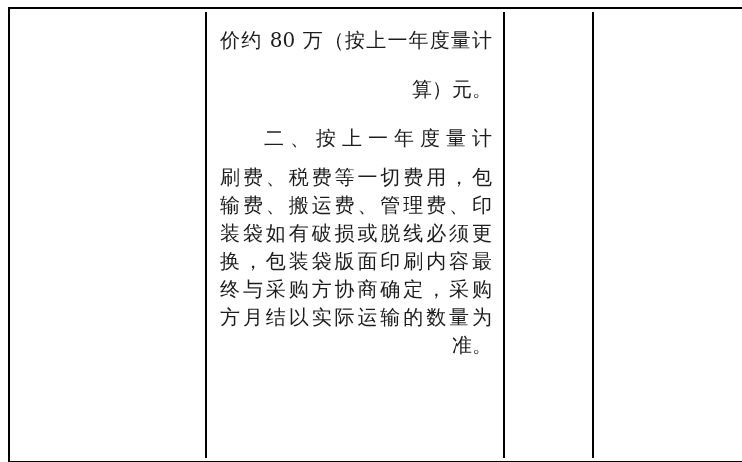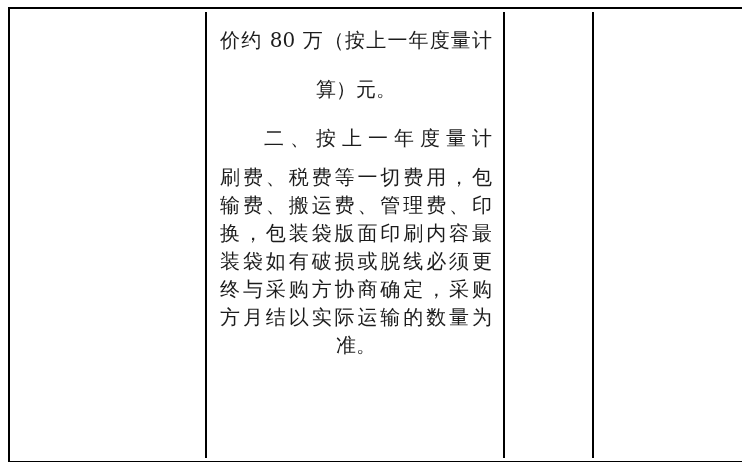--- a/index.html
+++ b/index.html
@@ -24,21 +24,21 @@
     border-right: 2px solid #000000;
     padding: 1px 8px 0 10px;
     overflow: hidden;
   }
   .col3 { width: 89px; height: 100%; border-right: 2px solid #000000; }
   .col4 { flex: 1; height: 100%; }
   .ln {
     font-size: 20px;
     color: #1c1c1c;
     white-space: nowrap;
-    text-align: center;
+    text-align: right;
   }
   .jl {
     
     white-space: normal;
     text-align: justify;
     text-align-last: justify;
     text-justify: inter-character;
   }
   .wide  { line-height: 49px; height: 49px; }
   .tight { line-height: 28px; height: 28px; }
@@ -52,22 +52,22 @@
   <div class="doc-table">
 
     <div class="col1"></div>
 
     <div class="col2">
       <div class="ln wide jl">价约 80 万（按上一年度量计</div>
       <div class="ln wide">算）元。</div>
       <div class="ln wide jl indent">二、按上一年度量计</div>
       <div class="ln tight jl">刷费、税费等一切费用，包</div>
       <div class="ln tight jl">输费、搬运费、管理费、印</div>
+      <div class="ln tight jl">装袋如有破损或脱线必须更</div>
       <div class="ln tight jl">换，包装袋版面印刷内容最</div>
-      <div class="ln tight jl">装袋如有破损或脱线必须更</div>
       <div class="ln tight jl">终与采购方协商确定，采购</div>
       <div class="ln tight jl">方月结以实际运输的数量为</div>
       <div class="ln tight">准。</div>
     </div>
 
     <div class="col3"></div>
     <div class="col4"></div>
 
   </div>
 </div>

